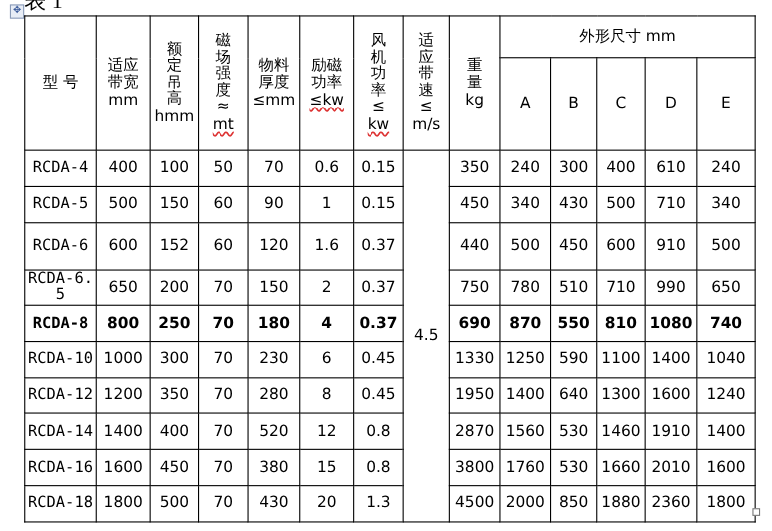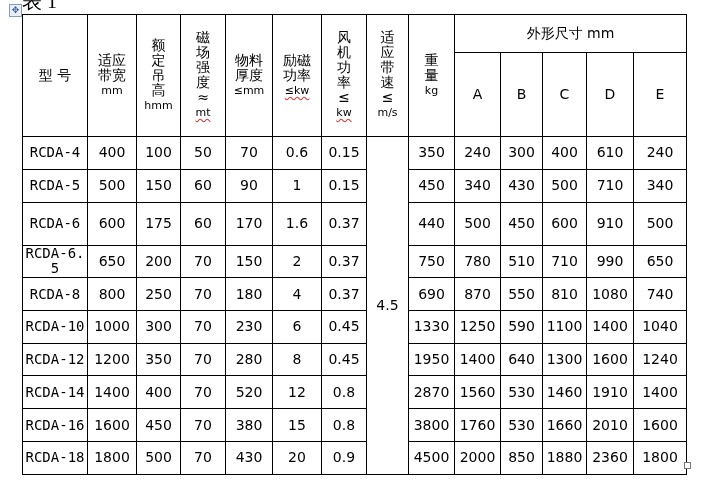--- a/index.html
+++ b/index.html
@@ -11,21 +11,21 @@
                    border: 1px solid #8a9bb8; background: #e8edf6; font-size: 9px; line-height: 11px;
                    text-align: center; color: #3a5a9a; }
     .resize-handle { position: absolute; left: 684px; top: 462px; width: 5px; height: 5px;
                      border: 1px solid #777; background: #fff; }
     table.spec { position: absolute; left: 22px; top: 14px; border-collapse: collapse;
                  table-layout: fixed; }
     table.spec td { border: 1px solid #000; text-align: center; vertical-align: middle;
                     padding: 0; font-size: 14px; line-height: 15px; overflow: hidden; }
     .hdr { font-size: 14px; line-height: 20px; }
     .hdr-v { font-size: 14px; line-height: 20px; }
-    .unit { font-size: 11px; line-height: 16px; }
+    .unit { font-size: 14px; line-height: 16px; }
     .wavy { text-decoration: underline wavy #d33; text-underline-offset: 2px; }
     .model { font-size: 12px; line-height: 14px; font-family: "DejaVu Sans Mono", "Liberation Mono", monospace; }
     .wrap { word-break: break-all; line-height: 14px; }
   </style>
 </head>
 <body>
 
 <div class="move-handle">✥</div>
 <div class="caption">表 1</div>
 
@@ -136,23 +136,23 @@
         <td>450</td>
         <td>340</td>
         <td>430</td>
         <td>500</td>
         <td>710</td>
         <td>340</td>
       </tr>
       <tr style="height: 43px; padding-left: 20px;">
         <td class="model wrap">RCDA-6</td>
         <td>600</td>
-        <td>175</td>
+        <td>152</td>
         <td>60</td>
-        <td>170</td>
+        <td>120</td>
         <td>1.6</td>
         <td class="wrap">0.37</td>
         <td>440</td>
         <td>500</td>
         <td>450</td>
         <td>600</td>
         <td>910</td>
         <td>500</td>
       </tr>
       <tr style="height: 32.6px;">
@@ -163,21 +163,21 @@
         <td>150</td>
         <td>2</td>
         <td class="wrap">0.37</td>
         <td>750</td>
         <td>780</td>
         <td>510</td>
         <td>710</td>
         <td>990</td>
         <td>650</td>
       </tr>
-      <tr style="height: 33px;">
+      <tr style="height: 33px; font-weight: bold;">
         <td class="model wrap">RCDA-8</td>
         <td>800</td>
         <td>250</td>
         <td>70</td>
         <td>180</td>
         <td>4</td>
         <td class="wrap">0.37</td>
         <td>690</td>
         <td>870</td>
         <td>550</td>
@@ -245,21 +245,21 @@
         <td>2010</td>
         <td>1600</td>
       </tr>
       <tr style="height: 32.6px;">
         <td class="model wrap">RCDA-18</td>
         <td>1800</td>
         <td>500</td>
         <td>70</td>
         <td>430</td>
         <td>20</td>
-        <td class="wrap">0.9</td>
+        <td class="wrap">1.3</td>
         <td class="wrap">4500</td>
         <td>2000</td>
         <td>850</td>
         <td class="wrap">1880</td>
         <td>2360</td>
         <td>1800</td>
       </tr>
     </tbody>
 </table>
 

